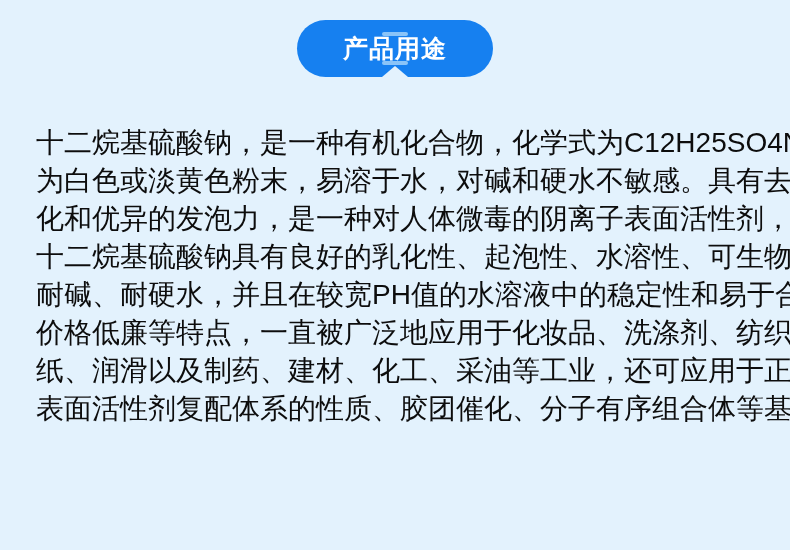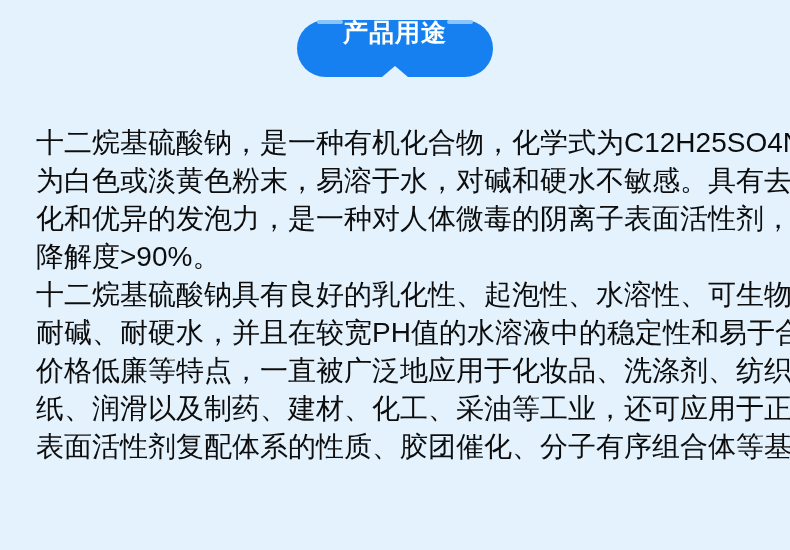--- a/index.html
+++ b/index.html
@@ -19,21 +19,23 @@
     display: flex;
     justify-content: center;
   }
   .badge {
     position: relative;
     width: 196px;
     height: 57px;
     background: #1680f0;
     border-radius: 29px;
     display: flex;
+    align-items: center;
     justify-content: center;
+    flex-direction: column;
   }
   .badge-notch {
     position: absolute;
     bottom: 0;
     left: 50%;
     transform: translateX(-50%);
     width: 0;
     height: 0;
     border-left: 13px solid transparent;
     border-right: 13px solid transparent;
@@ -77,19 +79,18 @@
     <span class="badge-label">产品用途</span>
     <span class="badge-dash"></span>
     <span class="badge-notch"></span>
   </div>
 </div>
 
 <div class="content">
   <div class="text-line">十二烷基硫酸钠，是一种有机化合物，化学式为C12H25SO4NA，</div>
   <div class="text-line">为白色或淡黄色粉末，易溶于水，对碱和硬水不敏感。具有去污、乳</div>
   <div class="text-line">化和优异的发泡力，是一种对人体微毒的阴离子表面活性剂，其生物</div>
-  <div class="text-line">降解度&gt;90%。</div>
   <div class="text-line">十二烷基硫酸钠具有良好的乳化性、起泡性、水溶性、可生物降解、</div>
   <div class="text-line">耐碱、耐硬水，并且在较宽PH值的水溶液中的稳定性和易于合成、</div>
   <div class="text-line">价格低廉等特点，一直被广泛地应用于化妆品、洗涤剂、纺织 、造</div>
   <div class="text-line">纸、润滑以及制药、建材、化工、采油等工业，还可应用于正负离子</div>
   <div class="text-line">表面活性剂复配体系的性质、胶团催化、分子有序组合体等基础研究</div>
 </div>
 
 </body></html>

